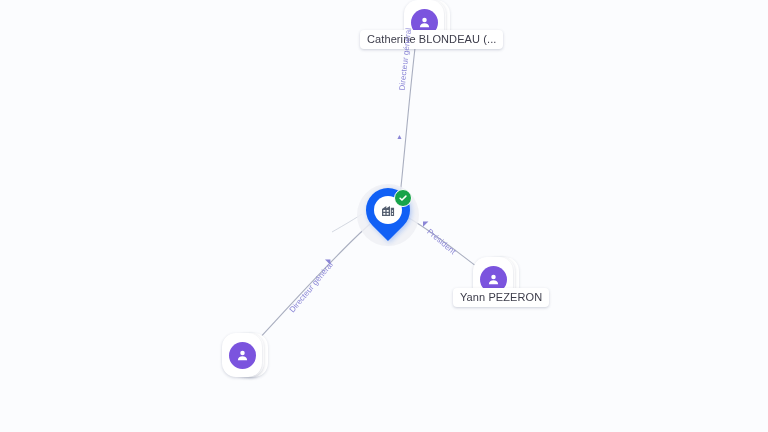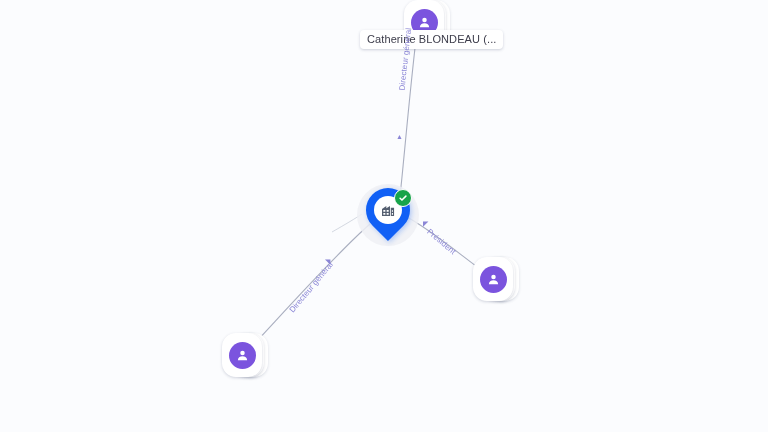--- a/index.html
+++ b/index.html
@@ -223,20 +223,21 @@
     <div class="stack-card c2"></div>
     <div class="avatar-card">
       <div class="avatar-circle">
         <svg width="15" height="15" viewBox="0 0 24 24" fill="#ffffff">
           <circle cx="12" cy="8" r="3.6"></circle>
           <path d="M4.6 19.4c0-4.1 3.3-6.3 7.4-6.3s7.4 2.2 7.4 6.3z"></path>
         </svg>
       </div>
     </div>
   </div>
+  <div class="node-label" style="left:453px; top:288px;">Yann PEZERON</div>
 
   <div class="person-node" style="left:222px; top:333px;">
     <div class="stack-card c3"></div>
     <div class="stack-card c2"></div>
     <div class="avatar-card">
       <div class="avatar-circle">
         <svg width="15" height="15" viewBox="0 0 24 24" fill="#ffffff">
           <circle cx="12" cy="8" r="3.6"></circle>
           <path d="M4.6 19.4c0-4.1 3.3-6.3 7.4-6.3s7.4 2.2 7.4 6.3z"></path>
         </svg>

